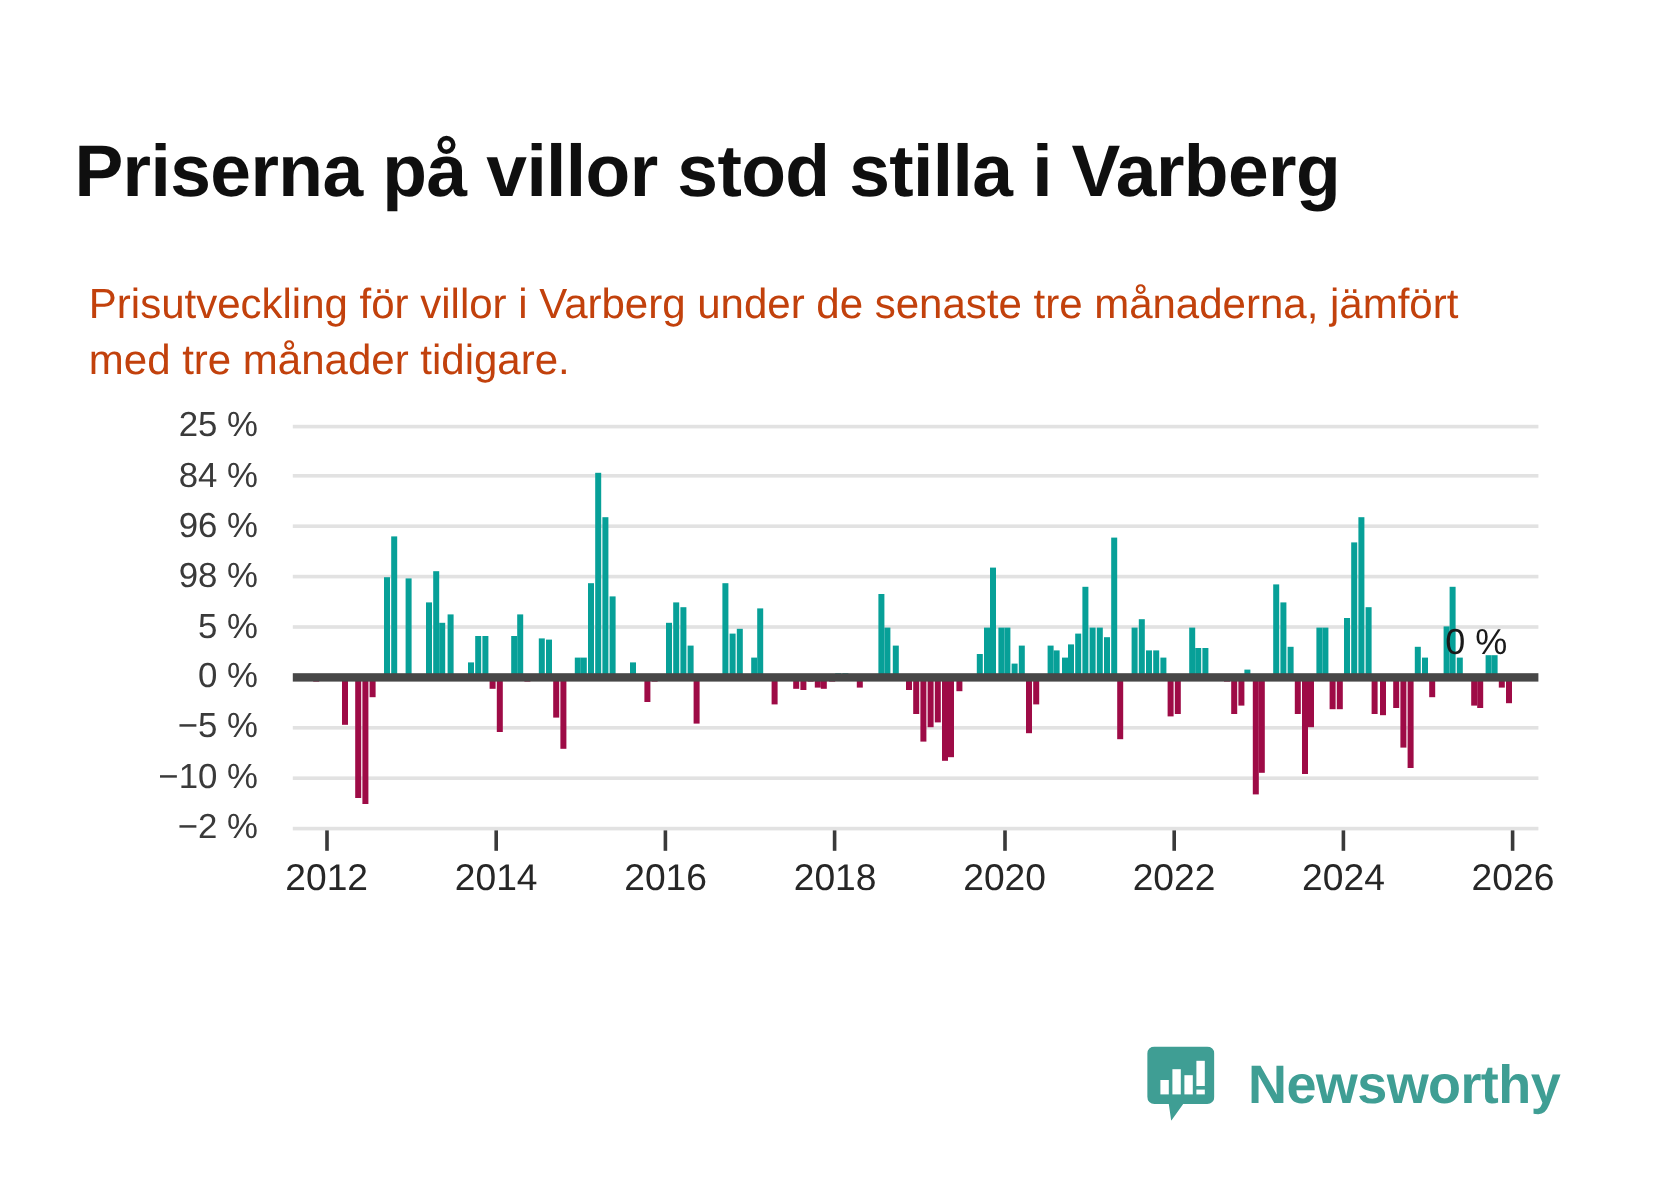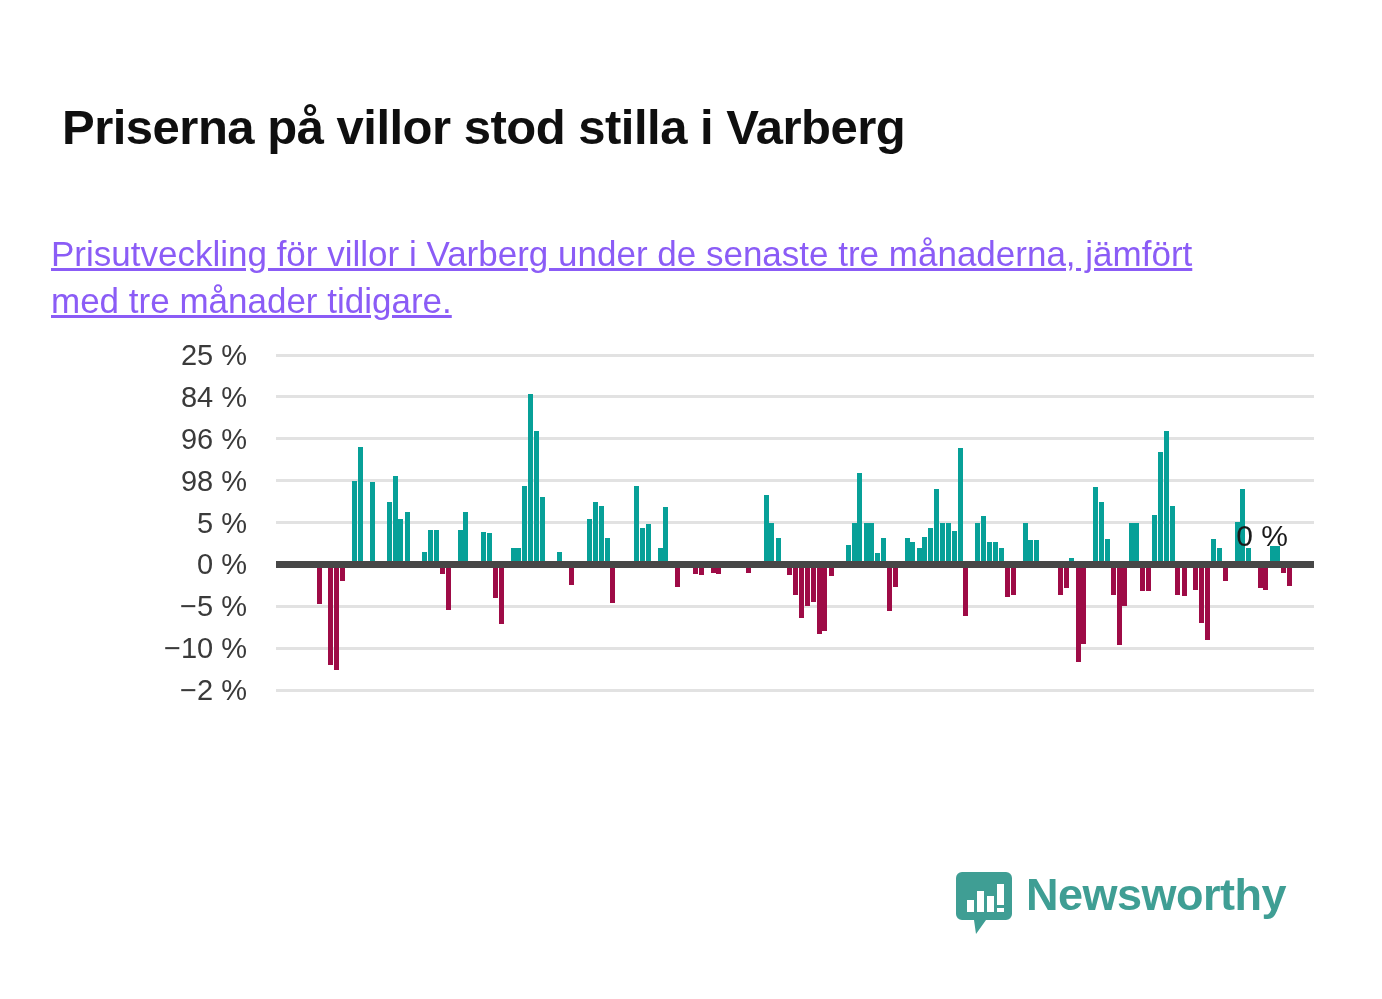--- a/index.html
+++ b/index.html
@@ -13,47 +13,45 @@
     font-family: "Liberation Sans", sans-serif;
     overflow: hidden;
     position: relative;
   }
 
   #headline {
     position: absolute;
     left: 62px;
     top: 68px;
     width: 1200px;
-    font-size: 49px;
+    font-size: 61px;
     font-weight: bold;
     color: #0f0f0f;
     letter-spacing: -0.5px;
     line-height: 1.1;
   }
 
   #subtitle {
     position: absolute;
-    left: 51px;
+    left: 74px;
     top: 196px;
     width: 1180px;
     font-size: 35px;
     font-weight: normal;
-    color: #8b5cf6;
+    color: #c2410c;
     line-height: 1.33;
-    text-decoration: underline;
   }
 
   
   #chart {
     position: absolute;
     left: 0px;
     top: 355px;
     width: 1306px;
     height: 420px;
-    margin-left: 32px;
   }
 
   .ylabel {
     position: absolute;
     right: 0;
     width: 110px;
     text-align: right;
     font-size: 29px;
     color: #3a3a3a;
     transform: translateY(-50%);
@@ -136,22 +134,22 @@
     transform: translateX(-50%);
     white-space: nowrap;
   }
 
   
   #logo {
     position: absolute;
     left: 956px;
     top: 872px;
     display: flex;
-    align-items: flex-start;
-    gap: 14px;
+    align-items: center;
+    gap: 28px;
   }
   #logo-mark { width: 56px; height: 62px; display:block; }
   #logo-text {
     font-size: 45px;
     font-weight: bold;
     color: #3f9e94;
     letter-spacing: -0.5px;
     line-height: 1;
   }
 </style>
@@ -353,20 +351,38 @@
   <div class="gridline" style="top: -1.5px;"></div>
       <div class="gridline" style="top: 40.375px;"></div>
       <div class="gridline" style="top: 82.25px;"></div>
       <div class="gridline" style="top: 124.125px;"></div>
       <div class="gridline" style="top: 166px;"></div>
       <div class="gridline" style="top: 249.75px;"></div>
       <div class="gridline" style="top: 291.625px;"></div>
       <div class="gridline" style="top: 333.5px;"></div>
       <div class="zeroline" style="top: 205.875px;"></div>
     </div>
+  <div id="xaxis">
+      <div class="xtick" style="left: 26.7449px;"></div>
+      <div class="xtick-label" style="left: 28.2449px;">2012</div>
+      <div class="xtick" style="left: 167.969px;"></div>
+      <div class="xtick-label" style="left: 169.469px;">2014</div>
+      <div class="xtick" style="left: 309.194px;"></div>
+      <div class="xtick-label" style="left: 310.694px;">2016</div>
+      <div class="xtick" style="left: 450.418px;"></div>
+      <div class="xtick-label" style="left: 451.918px;">2018</div>
+      <div class="xtick" style="left: 591.643px;"></div>
+      <div class="xtick-label" style="left: 593.143px;">2020</div>
+      <div class="xtick" style="left: 732.867px;"></div>
+      <div class="xtick-label" style="left: 734.367px;">2022</div>
+      <div class="xtick" style="left: 874.092px;"></div>
+      <div class="xtick-label" style="left: 875.592px;">2024</div>
+      <div class="xtick" style="left: 1015.32px;"></div>
+      <div class="xtick-label" style="left: 1016.82px;">2026</div>
+    </div>
 </div>
 
 <div id="logo">
   <svg id="logo-mark" viewBox="0 0 56 62">
     <path d="M6 0 H50 A6 6 0 0 1 56 6 V42 A6 6 0 0 1 50 48 H30 L20 62 L18 48 H6 A6 6 0 0 1 0 42 V6 A6 6 0 0 1 6 0 Z" fill="#3f9e94"></path>
     <rect x="11" y="28" width="7" height="12" fill="#ffffff"></rect>
     <rect x="21" y="19" width="7" height="21" fill="#ffffff"></rect>
     <rect x="31" y="24" width="7" height="16" fill="#ffffff"></rect>
     <rect x="41" y="12" width="7" height="21" fill="#ffffff"></rect>
     <rect x="41" y="36" width="7" height="4" fill="#ffffff"></rect>

